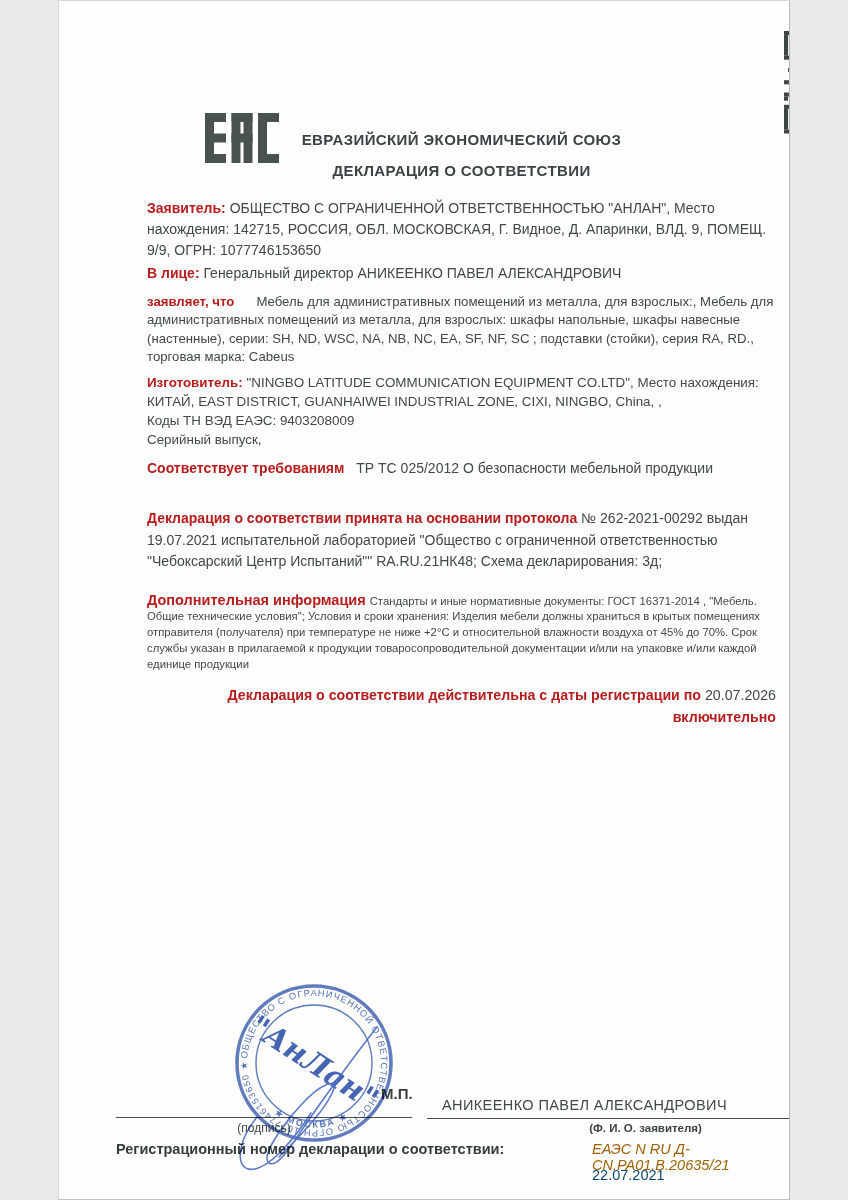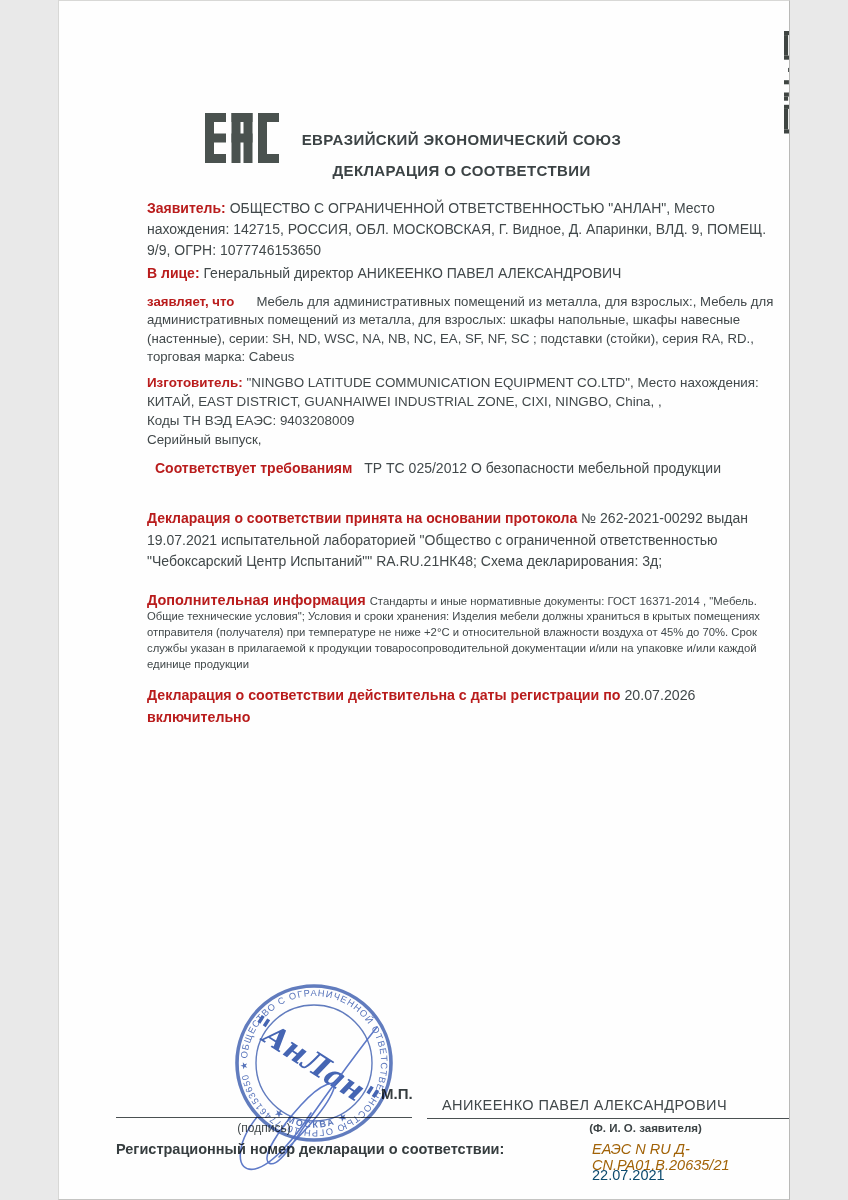--- a/index.html
+++ b/index.html
@@ -21,25 +21,25 @@
   .title.t1{margin-top:130px;}
   .title.t2{margin-top:13px;}
   p{margin:0;}
   .lbl{font-weight:bold;color:#b91c1c;}
   .p-applicant{margin-top:18px;font-size:14px;line-height:21px;}
   .p-person{margin-top:2px;font-size:14px;line-height:21px;}
   .p-declares{margin-top:9px;font-size:13.2px;line-height:18.3px;}
   .p-declares .lbl{margin-right:22px;}
   .p-manufacturer{margin-top:7px;font-size:13.4px;line-height:19px;}
   .p-complies{margin-top:9px;font-size:14px;line-height:20px;}
-  .p-complies .lbl{margin-right:12px;margin-left:8px;}
+  .p-complies .lbl{margin-right:12px;}
   .p-basis{margin-top:30px;font-size:14px;line-height:21.5px;}
   .p-additional{margin-top:20px;font-size:11.3px;line-height:15.7px;}
   .p-additional .lbl{font-size:14.5px;margin-right:4px;}
-  .p-validity{margin-top:12px;font-size:14.2px;line-height:22px;}
+  .p-validity{margin-top:12px;font-size:14.2px;line-height:22px;text-align:right;}
   .p-validity .suffix{display:block;}
 
   .eac{position:absolute;left:146px;top:110px;}
   .qr{position:absolute;left:723px;top:28px;}
 
   .stamp{position:absolute;left:146px;top:976px;z-index:3;mix-blend-mode:multiply;}
   .stamp text{fill:#4565b4;}
   .mp{position:absolute;left:322px;top:1084px;font-size:15px;font-weight:bold;color:#363d3f;z-index:1;}
 
   .sig-line{position:absolute;left:57px;top:1116px;width:296px;border-bottom:1.6px solid #4a5052;z-index:1;}

